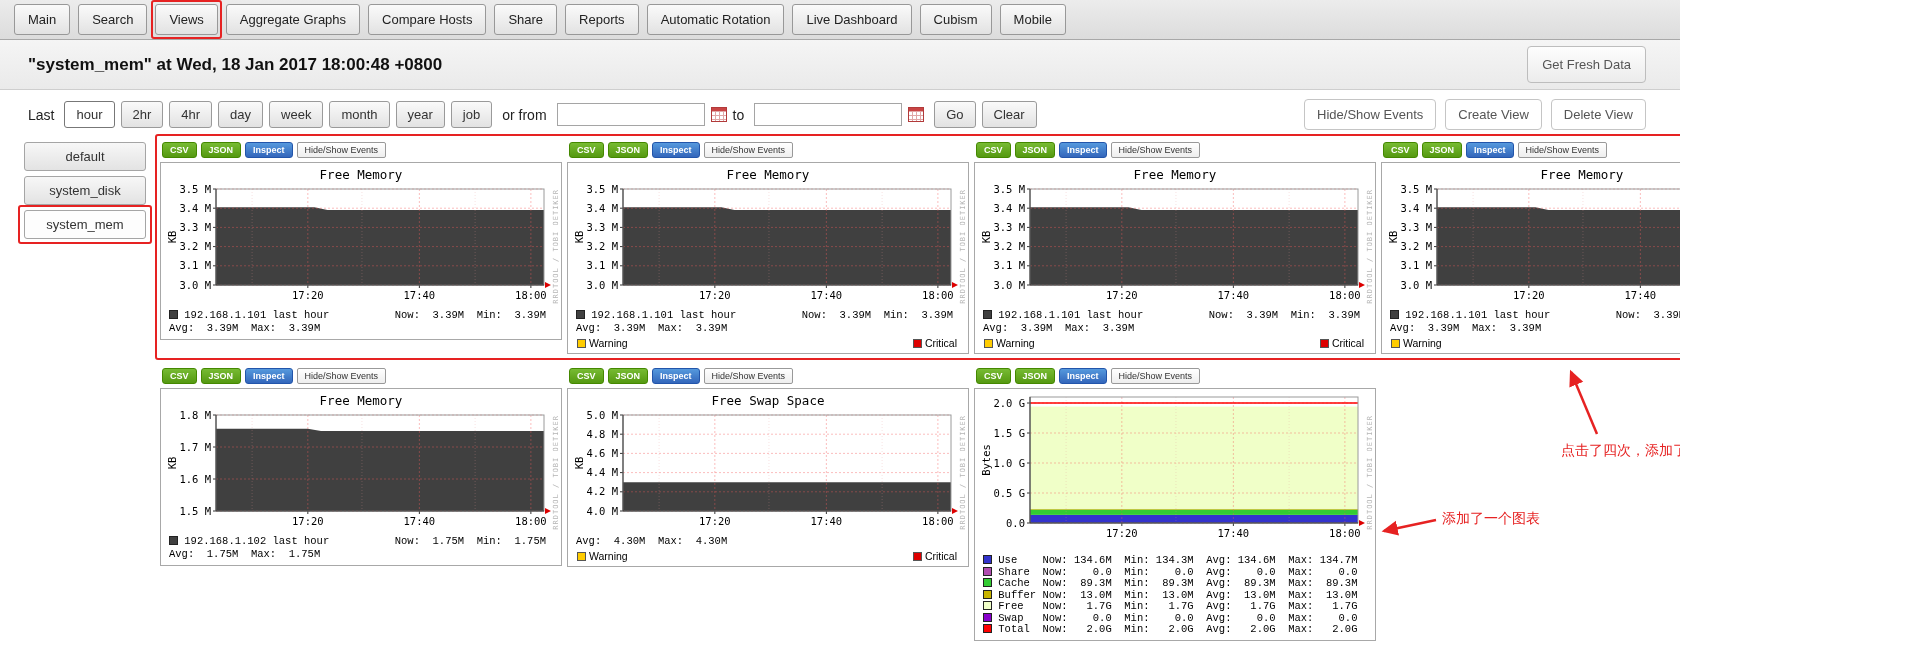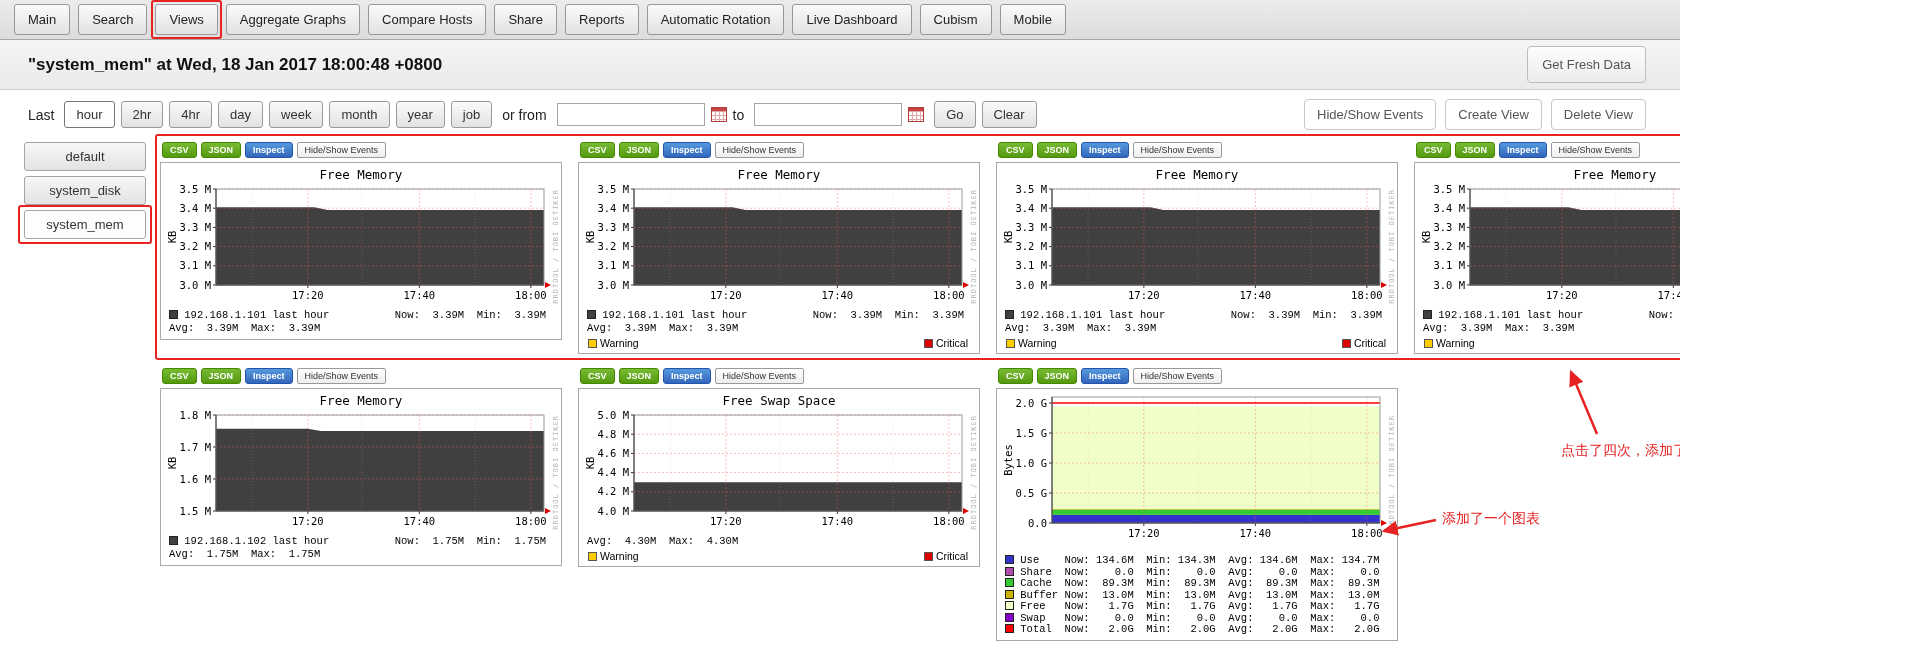--- a/index.html
+++ b/index.html
@@ -59,21 +59,21 @@
   
   .sidebar { position: absolute; left: 24px; top: 142px; width: 122px; display: flex; flex-direction: column; gap: 5px; }
   .side-item {
     padding: 6px 4px; font-size: 13px; color: #333; text-align: center; cursor: pointer;
     background: linear-gradient(#f7f7f7, #e3e3e3); border: 1px solid #a5a5a5;
     border-radius: 3px; font-family: "Liberation Sans", sans-serif;
   }
   .side-item.active { background: #fdfdfd; }
   
   .graphs { position: absolute; left: 160px; top: 140px; }
-  .graph-row { display: flex; gap: 16px; margin-bottom: 12px; align-items: flex-start; }
+  .graph-row { display: flex; gap: 5px; margin-bottom: 12px; align-items: flex-start; }
   .graph-cell { width: 402px; }
   .graph-btns { display: flex; gap: 4px; align-items: center; height: 20px; margin-bottom: 2px; padding-left: 2px; }
   .chip { font-size: 9px; padding: 2px 7px; border-radius: 3px; cursor: pointer; white-space: nowrap; }
   .chip-csv, .chip-json { background: linear-gradient(#77bb33, #559911); border: 1px solid #448800; color: #fff; font-weight: bold; }
   .chip-inspect { background: linear-gradient(#5599dd, #3366bb); border: 1px solid #2255aa; color: #fff; font-weight: bold; }
   .chip-hse { background: linear-gradient(#ffffff, #eeeeee); border: 1px solid #999; color: #333; border-radius: 2px; }
   .graph-image { width: 402px; background: #fff; border: 1px solid #a8a8a8; position: relative; padding: 2px 3px 4px 3px; cursor: pointer; }
   .graph-title { text-align: center; font-family: "DejaVu Sans Mono", monospace; font-size: 12.5px; color: #000; margin-top: 2px; height: 16px; }
   .legend { font-family: Liberation Mono, monospace; font-size: 10.5px; line-height: 13px; color: #000; white-space: pre; padding-left: 5px; }
   .legend-flex { display: flex; justify-content: space-between; padding-right: 12px; }

